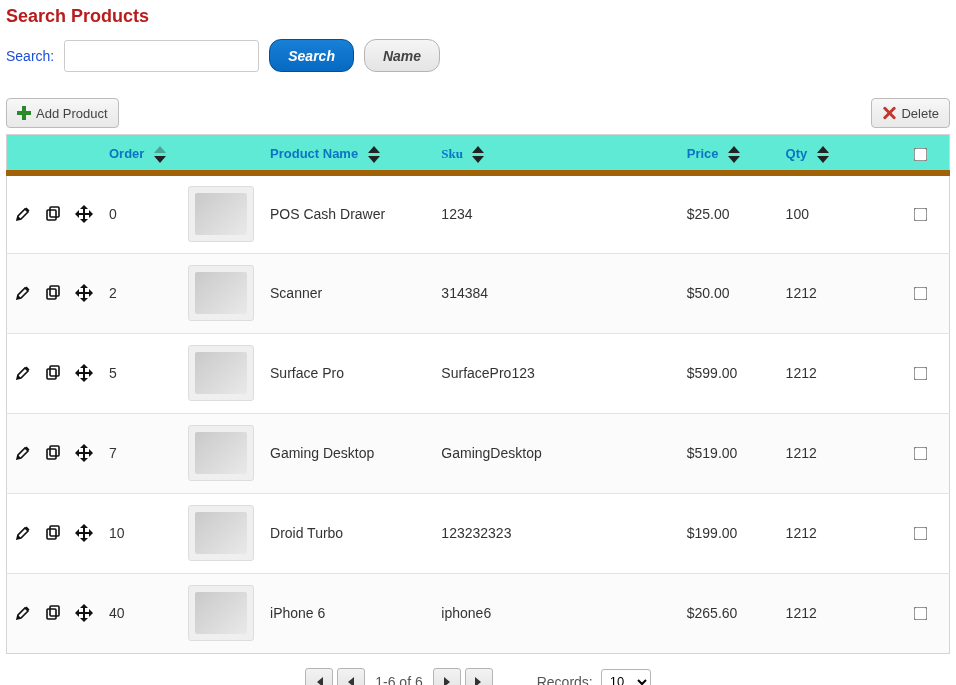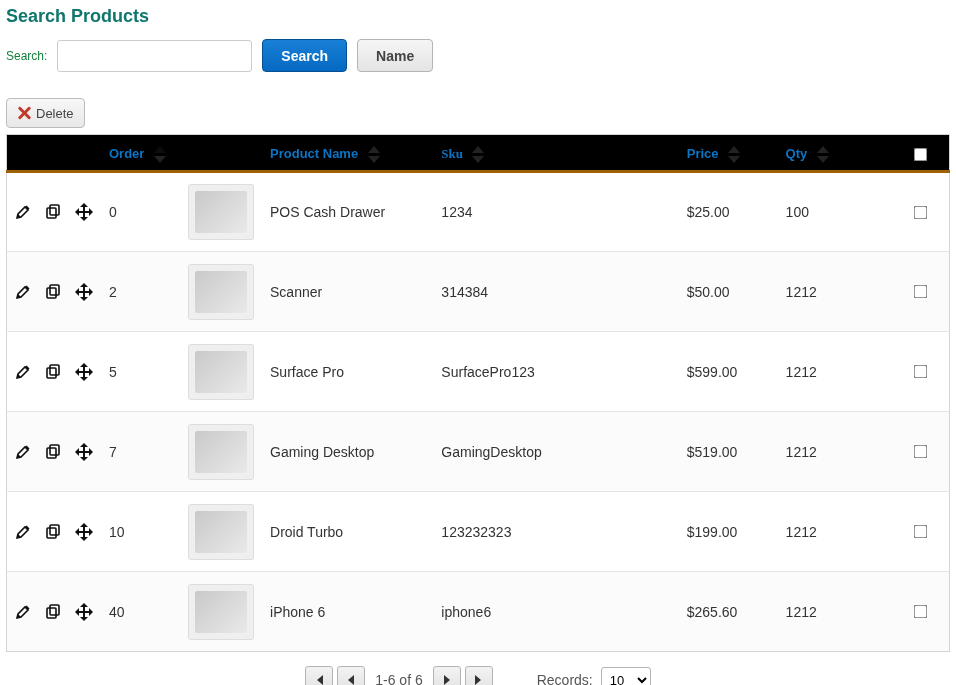--- a/index.html
+++ b/index.html
@@ -9,48 +9,49 @@
     font-family: "Helvetica Neue", Arial, sans-serif;
     font-size: 14px;
     color: #333;
     background: #fff;
     width: 956px;
   }
   h2.page-title {
     margin: 0 0 12px 0;
     font-size: 18px;
     font-weight: 700;
-    color: #0f766e;
+    color: #b91c1c;
   }
   .search-row {
     display: flex;
     align-items: center;
     gap: 10px;
     margin-bottom: 26px;
   }
   .search-row label {
-    color: #15803d;
-    font-size: 12px;
+    color: #1d4ed8;
+    font-size: 14px;
   }
   .search-input {
     width: 195px;
     height: 32px;
     border: 1px solid #ccc;
     border-radius: 3px;
     padding: 4px 8px;
     font-size: 13px;
   }
   .btn {
     height: 33px;
     padding: 0 18px;
-    border-radius: 4px;
+    border-radius: 12px;
     font-size: 14px;
     font-weight: 600;
     cursor: pointer;
     border: 1px solid #bbb;
+    font-style: italic;
   }
   .btn-primary {
     background: linear-gradient(#1880d6, #0669c2);
     border: 1px solid #044f91;
     color: #fff;
   }
   .btn-default {
     background: linear-gradient(#f5f5f5, #e4e4e4);
     border: 1px solid #b4b4b4;
     color: #444;
@@ -97,22 +98,22 @@
   .icon-x::before { transform: rotate(45deg); }
   .icon-x::after  { transform: rotate(-45deg); }
 
   
   table.grid {
     width: 100%;
     border-collapse: collapse;
     border: 1px solid #d4d4d4;
   }
   table.grid thead th {
-    background: #000000;
-    border-bottom: 3px solid #a16207;
+    background: #5eead4;
+    border-bottom: 6px solid #a16207;
     text-align: left;
     font-weight: 700;
     font-size: 13px;
     color: #0b74c4;
     padding: 10px 8px 6px 8px;
     vertical-align: middle;
   }
   table.grid thead th.actions-col { width: 80px; }
   table.grid thead th.order-col   { width: 80px; }
   table.grid thead th.img-col     { width: 80px; }
@@ -231,20 +232,24 @@
 <h2 class="page-title">Search Products</h2>
 
 <div class="search-row">
   <label>Search:</label>
   <input class="search-input" type="text" value="" style="">
   <button class="btn btn-primary">Search</button>
   <button class="btn btn-default">Name</button>
 </div>
 
 <div class="toolbar-row">
+  <button class="btn-small">
+    <span class="icon icon-plus"></span>
+    <span>Add Product</span>
+  </button>
   <button class="btn-small">
     <span class="icon icon-x"></span>
     <span>Delete</span>
   </button>
 </div>
 
 <table class="grid">
   <thead>
     <tr>
       <th class="actions-col"></th>

